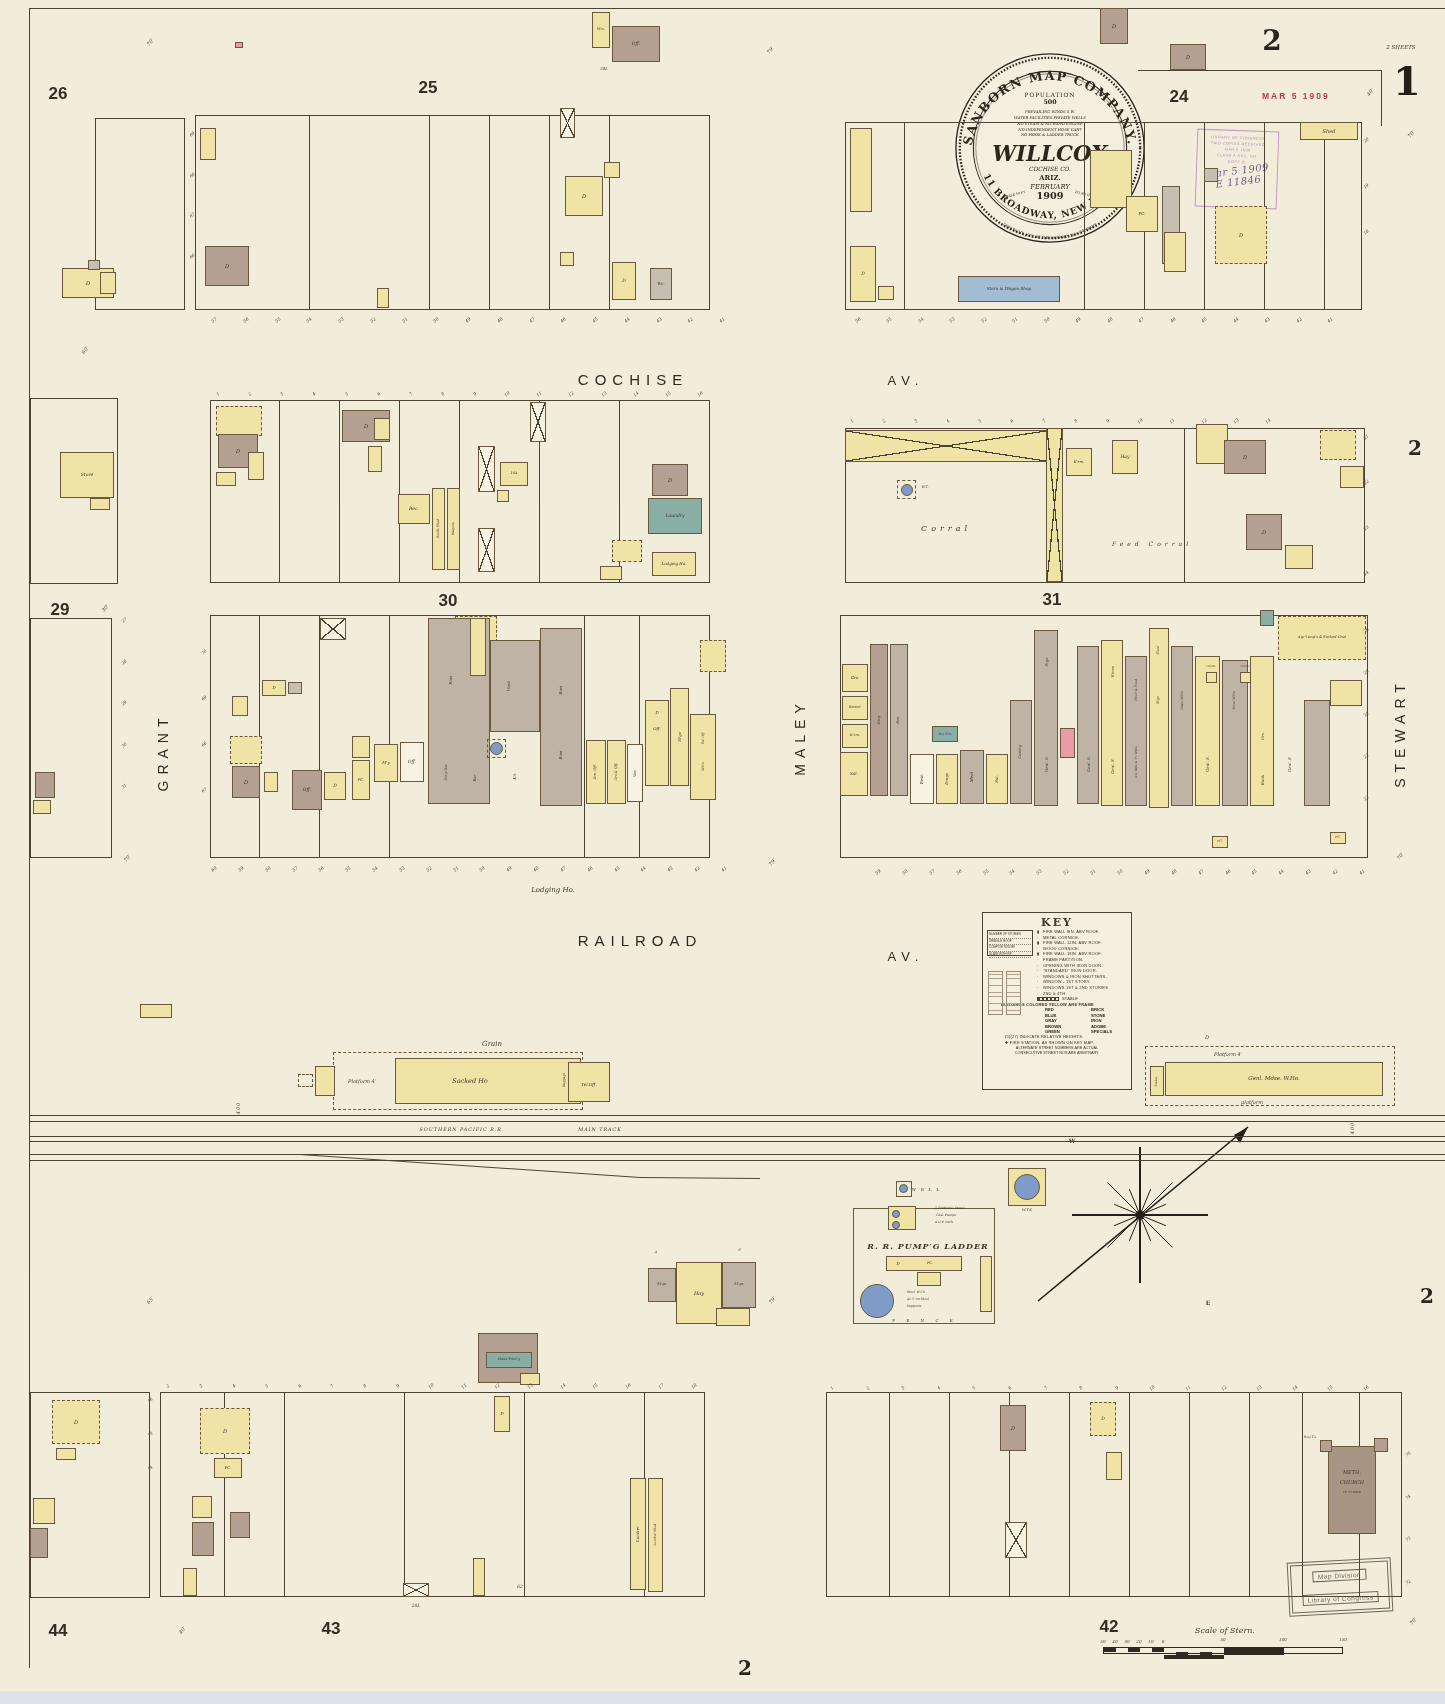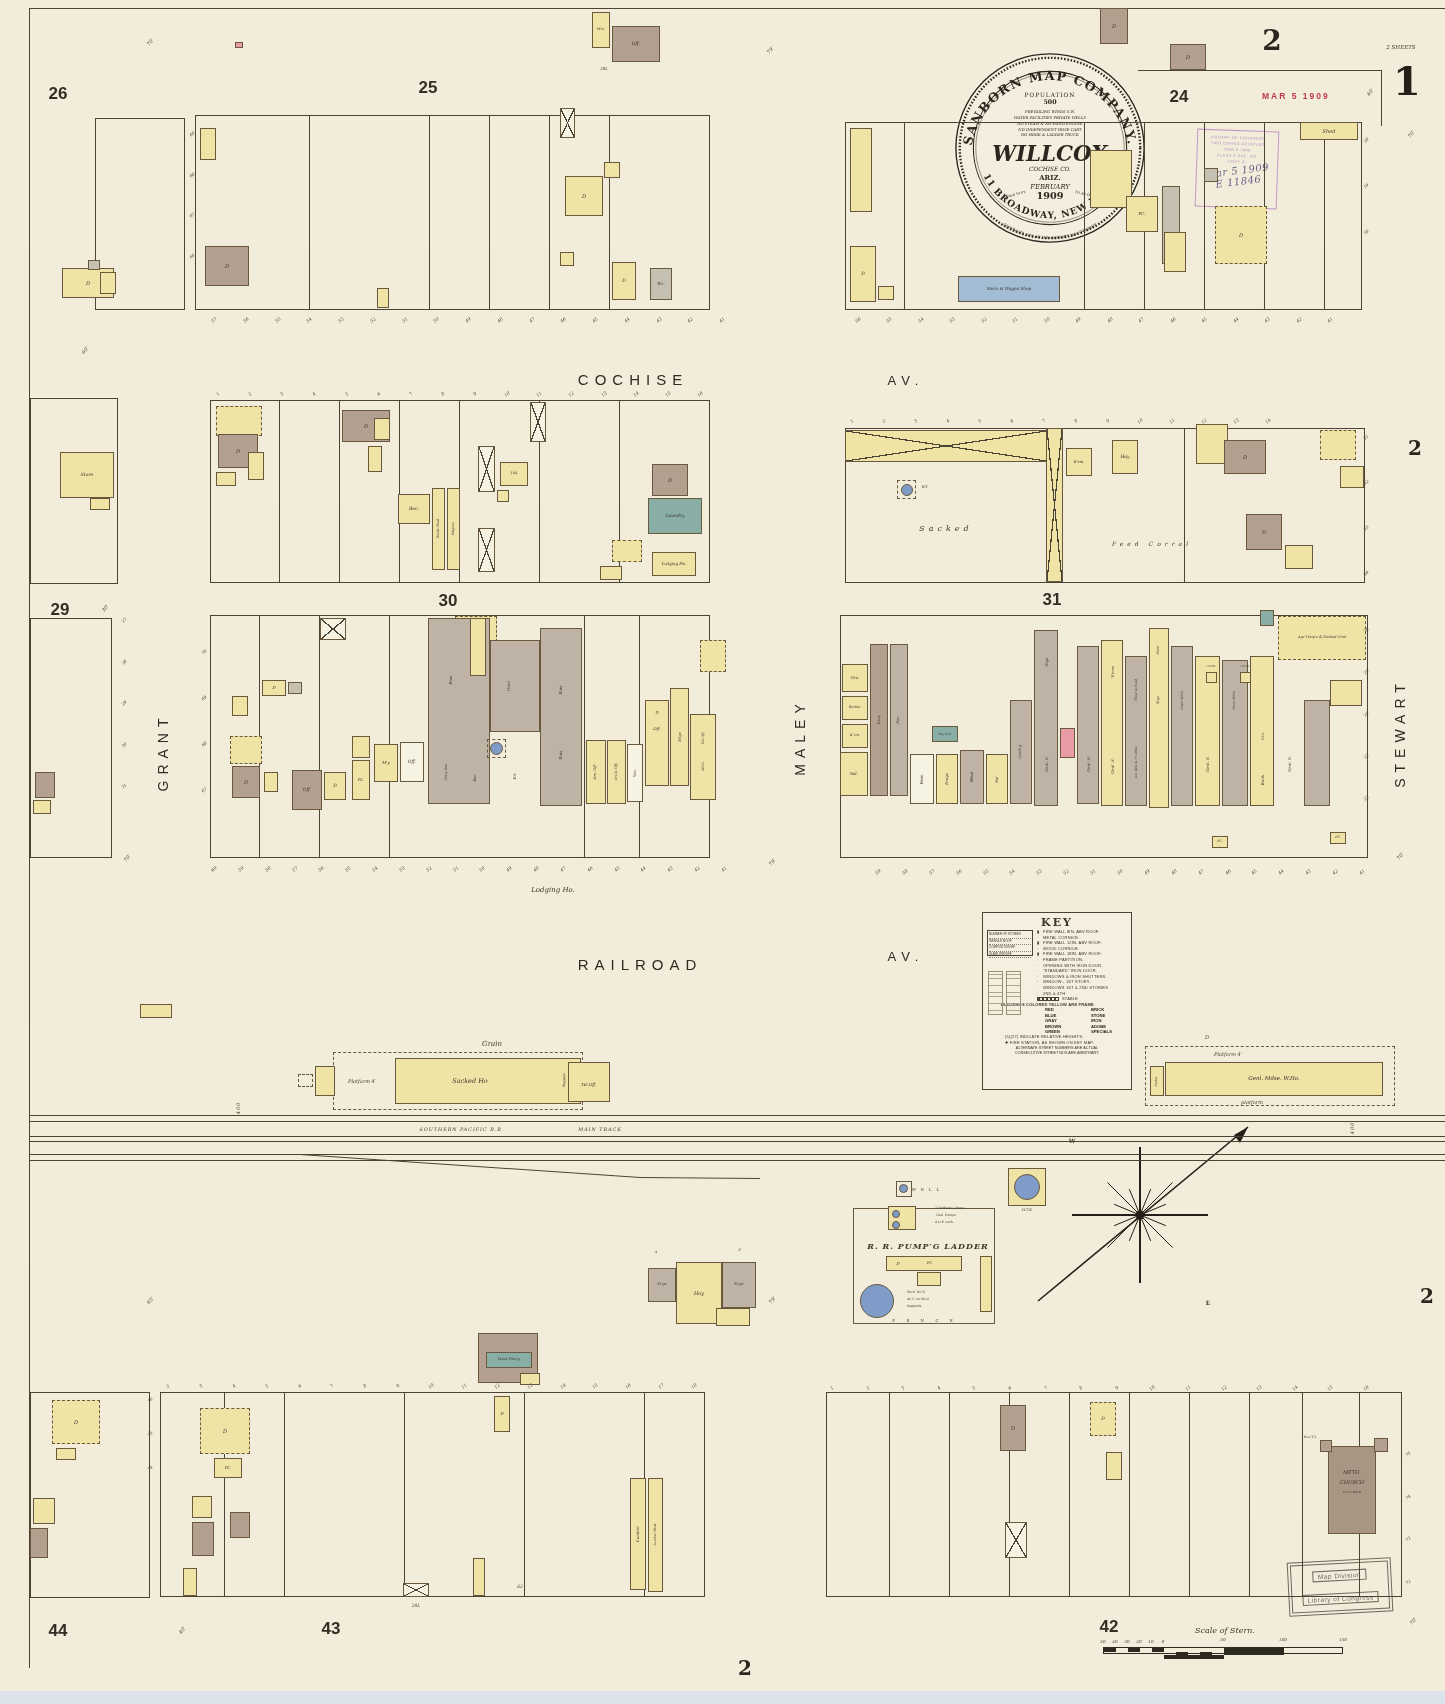--- a/index.html
+++ b/index.html
@@ -569,21 +569,21 @@
     <div class="bld" style="left: 886px; top: 1256px; width: 76px; height: 15px; background: rgb(239, 227, 166);"></div>
     <div class="bld" style="left: 917px; top: 1272px; width: 24px; height: 14px; background: rgb(239, 227, 166);"></div>
     <div class="bld" style="left: 980px; top: 1256px; width: 12px; height: 56px; background: rgb(239, 227, 166);"></div>
     <div class="bld" style="left: 860px; top: 1284px; width: 34px; height: 34px; background: rgb(127, 156, 201); border-radius: 50%;"></div>
     <div class="bld" style="left: 896px; top: 1181px; width: 16px; height: 16px; background: transparent;"></div>
     <div class="bld" style="left: 899px; top: 1184px; width: 9px; height: 9px; background: rgb(127, 156, 201); border-radius: 50%;"></div>
     <div class="bld" style="left: 1008px; top: 1168px; width: 38px; height: 38px; background: rgb(239, 227, 166);"></div>
     <div class="bld" style="left: 1014px; top: 1174px; width: 26px; height: 26px; background: rgb(127, 156, 201); border-radius: 50%;"></div>
     <div class="lb k-st" style="left: 633px; top: 379px; font-size: 15px;">COCHISE</div>
     <div class="lb k-st" style="left: 906px; top: 380px; font-size: 13px;">AV.</div>
-    <div class="lb k-st" style="left: 640px; top: 964px; font-size: 15px;">RAILROAD</div>
+    <div class="lb k-st" style="left: 640px; top: 940px; font-size: 15px;">RAILROAD</div>
     <div class="lb k-st" style="left: 906px; top: 956px; font-size: 13px;">AV.</div>
     <div class="lb k-st" style="left: 163px; top: 752px; font-size: 14px; transform: translate(-50%, -50%) rotate(-90deg);">GRANT</div>
     <div class="lb k-st" style="left: 800px; top: 737px; font-size: 14px; transform: translate(-50%, -50%) rotate(-90deg);">MALEY</div>
     <div class="lb k-st" style="left: 1400px; top: 733px; font-size: 14px; transform: translate(-50%, -50%) rotate(-90deg);">STEWART</div>
     <div class="lb k-bn" style="left: 58px; top: 94px; font-size: 17px;">26</div>
     <div class="lb k-bn" style="left: 428px; top: 88px; font-size: 17px;">25</div>
     <div class="lb k-bn" style="left: 1179px; top: 97px; font-size: 17px;">24</div>
     <div class="lb k-bn" style="left: 60px; top: 610px; font-size: 17px;">29</div>
     <div class="lb k-bn" style="left: 448px; top: 601px; font-size: 17px;">30</div>
     <div class="lb k-bn" style="left: 1052px; top: 600px; font-size: 17px;">31</div>
@@ -613,21 +613,21 @@
     <div class="lb k-rr2" style="left: 928px; top: 1246px; font-size: 8px;">R. R. PUMP′G LADDER</div>
     <div class="lb k-note" style="left: 898px; top: 1263px; font-size: 4px;">D</div>
     <div class="lb k-note" style="left: 930px; top: 1263px; font-size: 3.5px;">PC.</div>
     <div class="lb k-note" style="left: 950px; top: 1208px; font-size: 3.2px;">2 Fairbanks Morse</div>
     <div class="lb k-note" style="left: 946px; top: 1215px; font-size: 3.2px;">Gasl. Pumps</div>
     <div class="lb k-note" style="left: 944px; top: 1222px; font-size: 3.2px;">4 H.P. each</div>
     <div class="lb k-note" style="left: 916px; top: 1292px; font-size: 3.2px;">Steel W.T′k</div>
     <div class="lb k-note" style="left: 918px; top: 1299px; font-size: 3.2px;">41.5′ on Steel</div>
     <div class="lb k-note" style="left: 914px; top: 1306px; font-size: 3.2px;">Supports</div>
     <div class="lb k-sp" style="left: 925px; top: 1320px; font-size: 4px;">F E N C E</div>
-    <div class="lb k-crl" style="left: 946px; top: 528px; font-size: 8px;">Sacked</div>
+    <div class="lb k-crl" style="left: 946px; top: 528px; font-size: 8px;">Corral</div>
     <div class="lb k-crl" style="left: 1152px; top: 543px; font-size: 6px;">Feed Corral</div>
     <div class="lb k-note" style="left: 925px; top: 487px; font-size: 3.5px;">W.T.</div>
     <div class="lb k-note" style="left: 553px; top: 890px; font-size: 7px;">Lodging Ho.</div>
     <div class="lb k-note" style="left: 1352px; top: 1472px; font-size: 5px;">METH.</div>
     <div class="lb k-note" style="left: 1352px; top: 1482px; font-size: 5px;">CHURCH</div>
     <div class="lb k-note" style="left: 1352px; top: 1492px; font-size: 2.8px;">16′ TO EAVE</div>
     <div class="lb k-note" style="left: 1310px; top: 1437px; font-size: 3px;">Roof T′k</div>
     <div class="lb k-cmp" style="left: 1072px; top: 1140px; font-size: 6px;">W</div>
     <div class="lb k-cmp" style="left: 1208px; top: 1302px; font-size: 6px;">E</div>
     <div class="lb k-note" style="left: 416px; top: 1605px; font-size: 4.5px;">28L</div>

